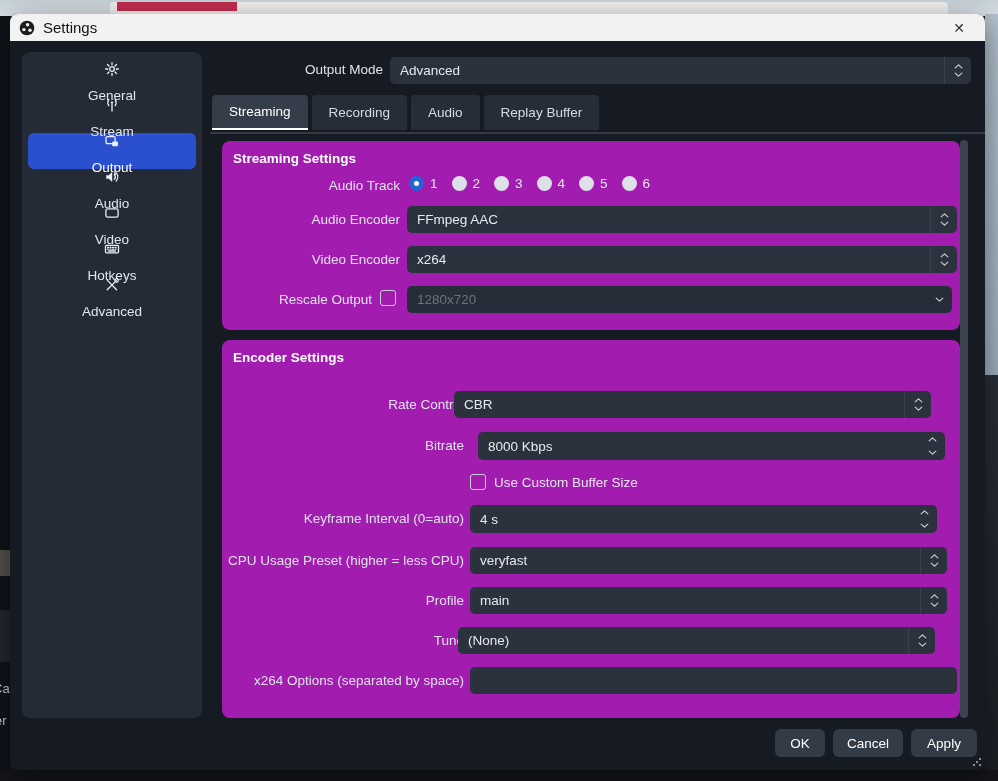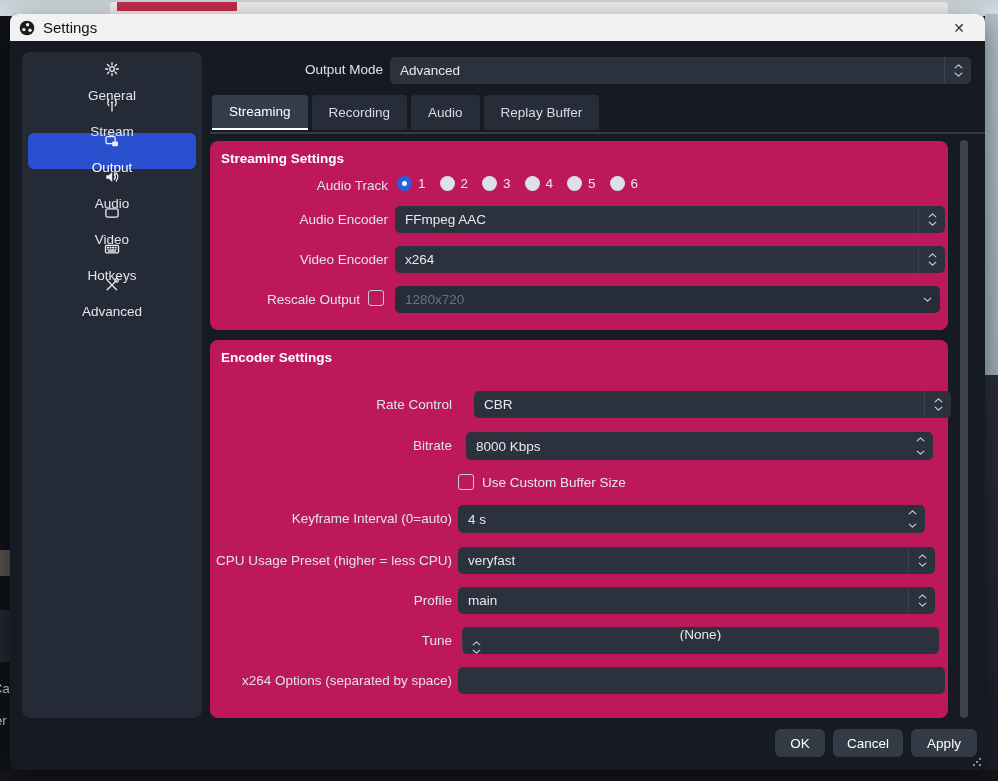--- a/index.html
+++ b/index.html
@@ -45,21 +45,21 @@
   .om-label{position:absolute;left:200px;top:48px;width:173px;text-align:right;}
   .om-combo{position:absolute;left:380px;top:43px;width:581px;height:27px;}
 
   .tabs{position:absolute;left:202px;top:81px;display:flex;gap:4px;}
   .tab{height:35px;display:flex;align-items:center;padding:0 17px;background:#262d38;color:#d8dce2;
     border-radius:4px 4px 0 0;cursor:pointer;box-sizing:border-box;}
   .tab.active{background:#353d4a;color:#fff;border-bottom:2px solid #fff;}
   .tab-divider{position:absolute;left:200px;top:118px;width:775px;height:2px;background:#343b46;}
 
   
-  .panel{position:absolute;background:#be185d;border-radius:8px;}
+  .panel{position:absolute;background:#a21caf;border-radius:8px;margin-left:12px;}
   .panel-streaming{left:200px;top:127px;width:738px;height:189px;}
   .panel-encoder{left:200px;top:326px;width:738px;height:378px;}
   .panel-title{position:absolute;left:11px;top:10px;font-weight:bold;color:#fff;}
   .row-label{position:absolute;text-align:right;color:#dfe3e9;}
 
   
   .combo,.spin,.text-input{background:#2b323e;border-radius:5px;display:flex;align-items:center;
     box-sizing:border-box;position:absolute;cursor:pointer;}
   .combo .val,.spin .val{flex:1;padding:0 10px;color:#e6e9ed;white-space:nowrap;overflow:hidden;}
   .combo .arrows{width:26px;align-self:stretch;border-left:1px solid rgba(255,255,255,.08);
@@ -282,21 +282,21 @@
             <path d="M1 1.4L5 5l4-3.6"></path>
           </svg>
       </span>
     </div>
   </div>
 
   <div class="panel panel-encoder">
     <div class="panel-title">Encoder Settings</div>
 
     <div class="row-label" style="left:0;top:57px;width:242px;">Rate Control</div>
-    <div class="combo" style="left:264px;top:51px;width:477px;height:27px;">
+    <div class="combo" style="left:232px;top:51px;width:477px;height:27px;">
       <span class="val">CBR</span>
       <span class="arrows">
         <svg class="chev" viewBox="0 0 10 6">
             <path d="M1 4.6L5 1l4 3.6"></path>
           </svg>
         <svg class="chev" viewBox="0 0 10 6">
             <path d="M1 1.4L5 5l4-3.6"></path>
           </svg>
       </span>
     </div>
@@ -350,21 +350,21 @@
         <svg class="chev" viewBox="0 0 10 6">
             <path d="M1 4.6L5 1l4 3.6"></path>
           </svg>
         <svg class="chev" viewBox="0 0 10 6">
             <path d="M1 1.4L5 5l4-3.6"></path>
           </svg>
       </span>
     </div>
 
     <div class="row-label" style="left:0;top:293px;width:242px;">Tune</div>
-    <div class="combo" style="left:252px;top:287px;width:477px;height:27px;flex-direction:column;">
+    <div class="combo" style="left:236px;top:287px;width:477px;height:27px;">
       <span class="val">(None)</span>
       <span class="arrows">
         <svg class="chev" viewBox="0 0 10 6">
             <path d="M1 4.6L5 1l4 3.6"></path>
           </svg>
         <svg class="chev" viewBox="0 0 10 6">
             <path d="M1 1.4L5 5l4-3.6"></path>
           </svg>
       </span>
     </div>

